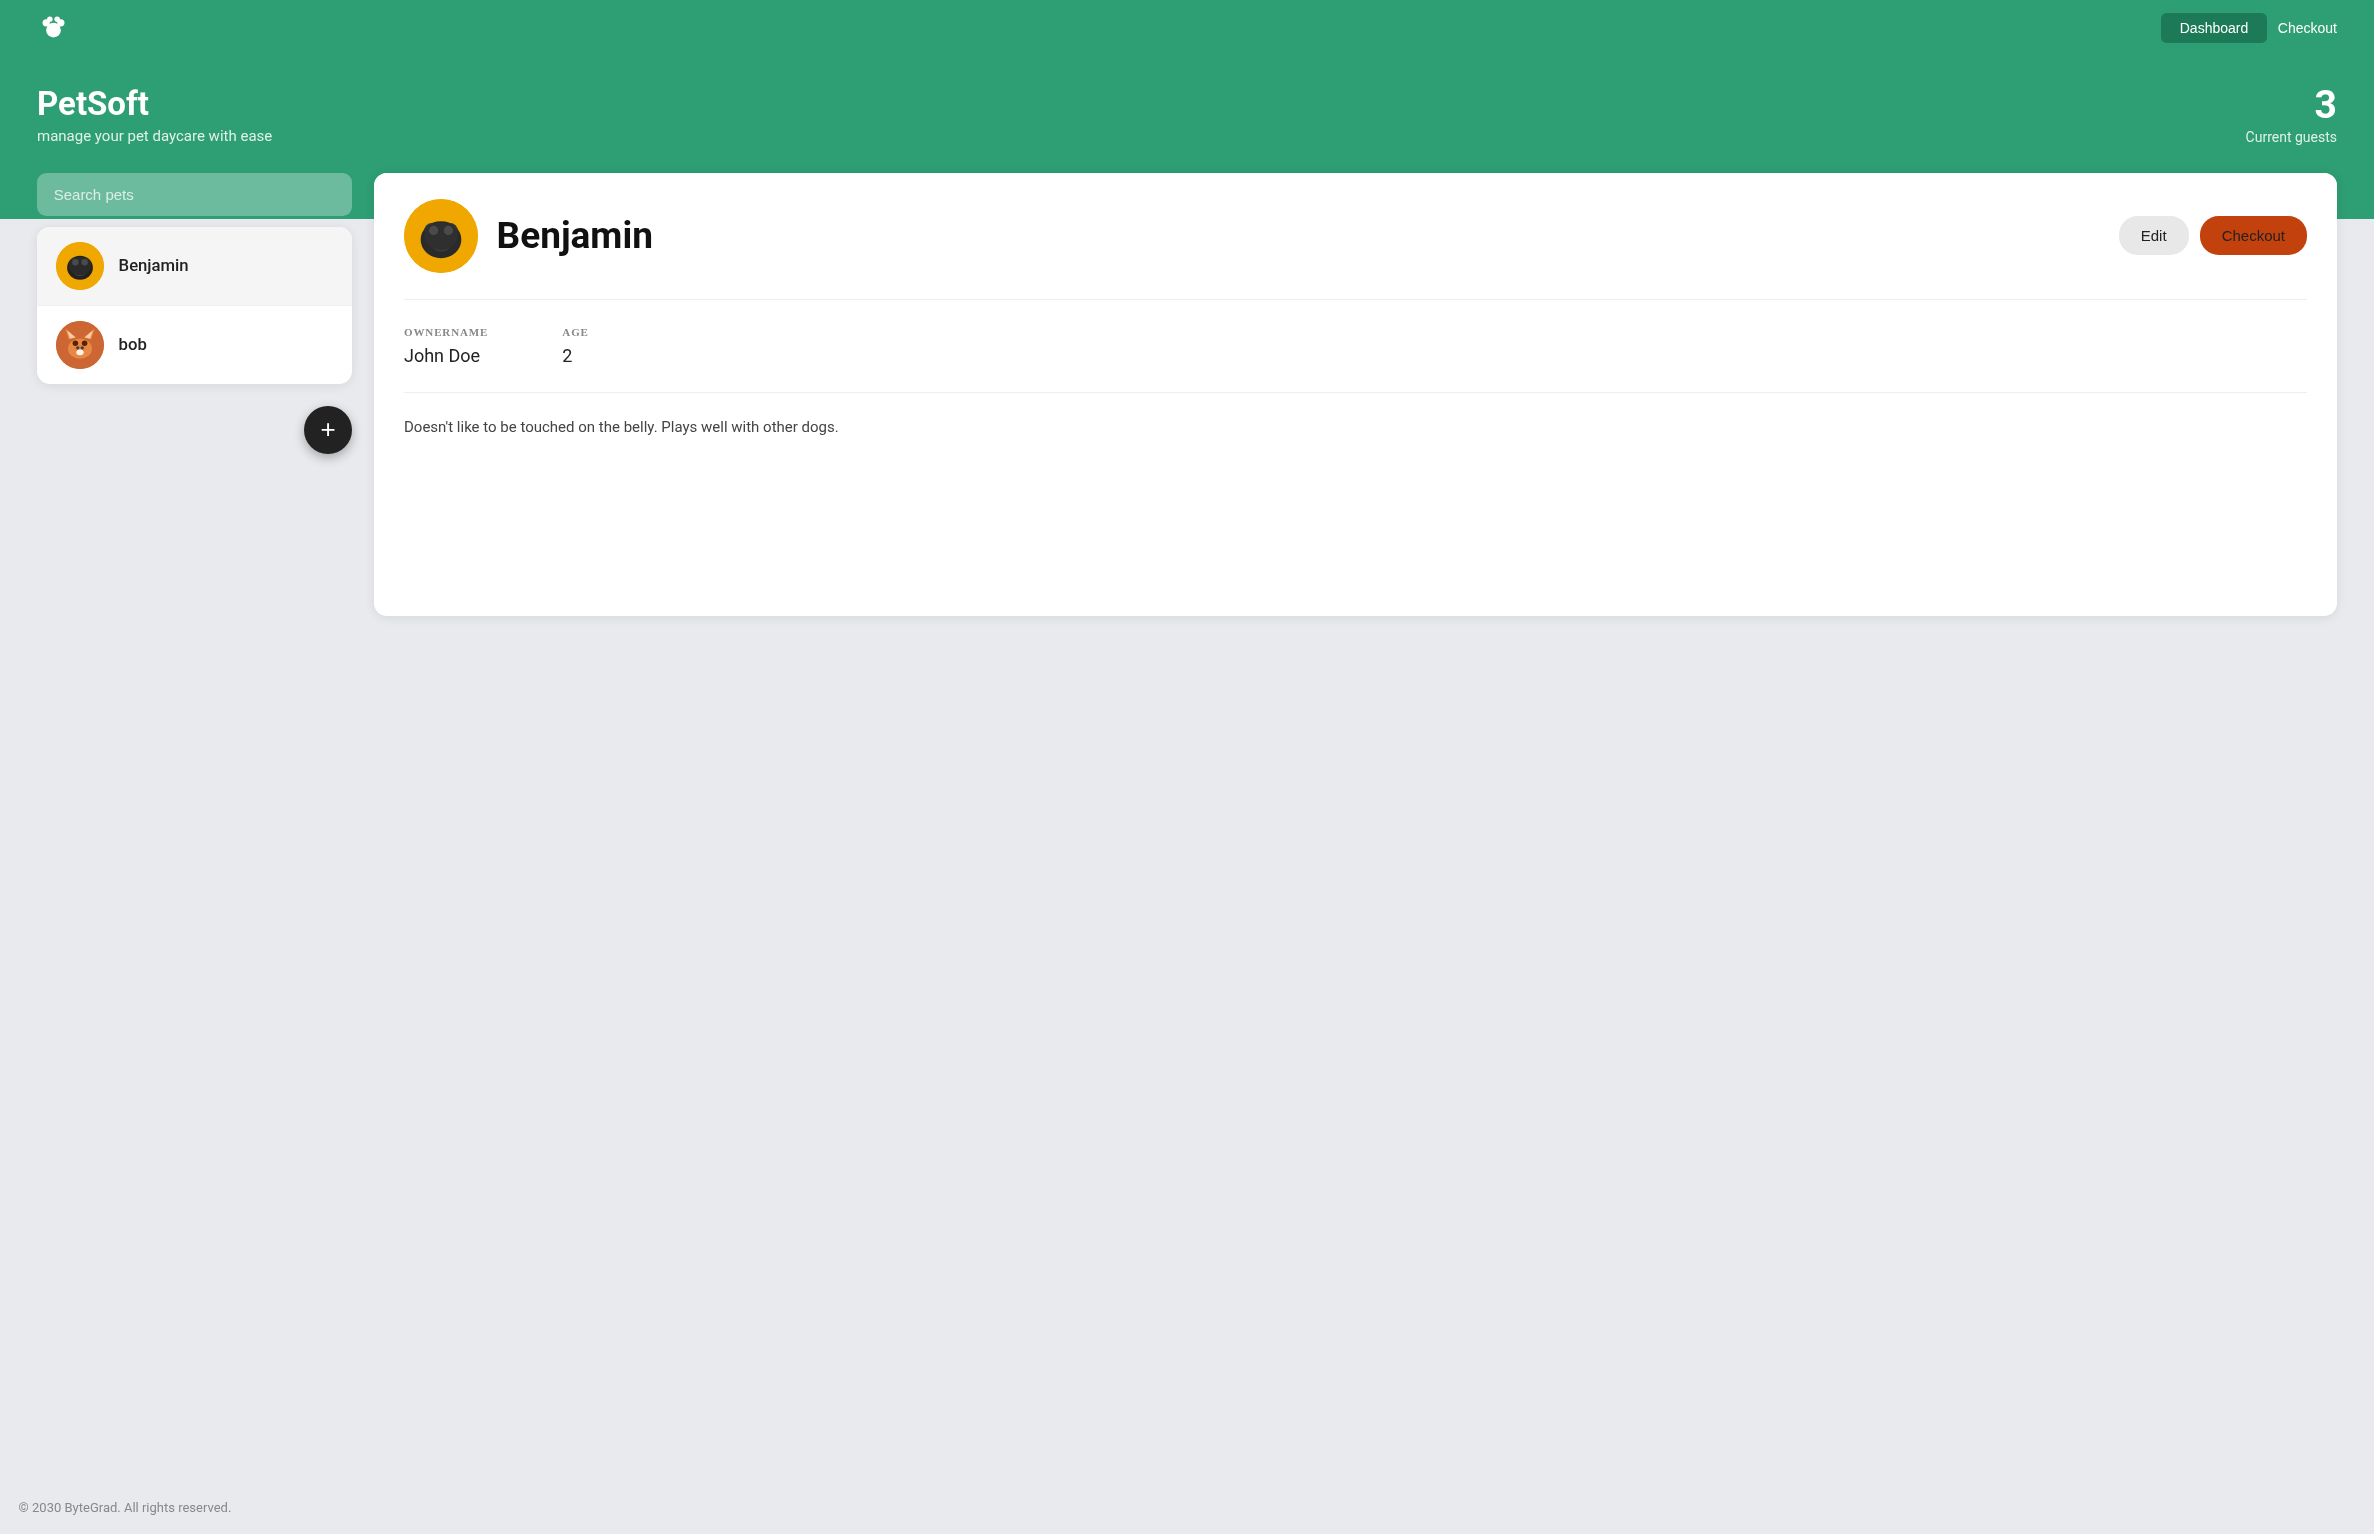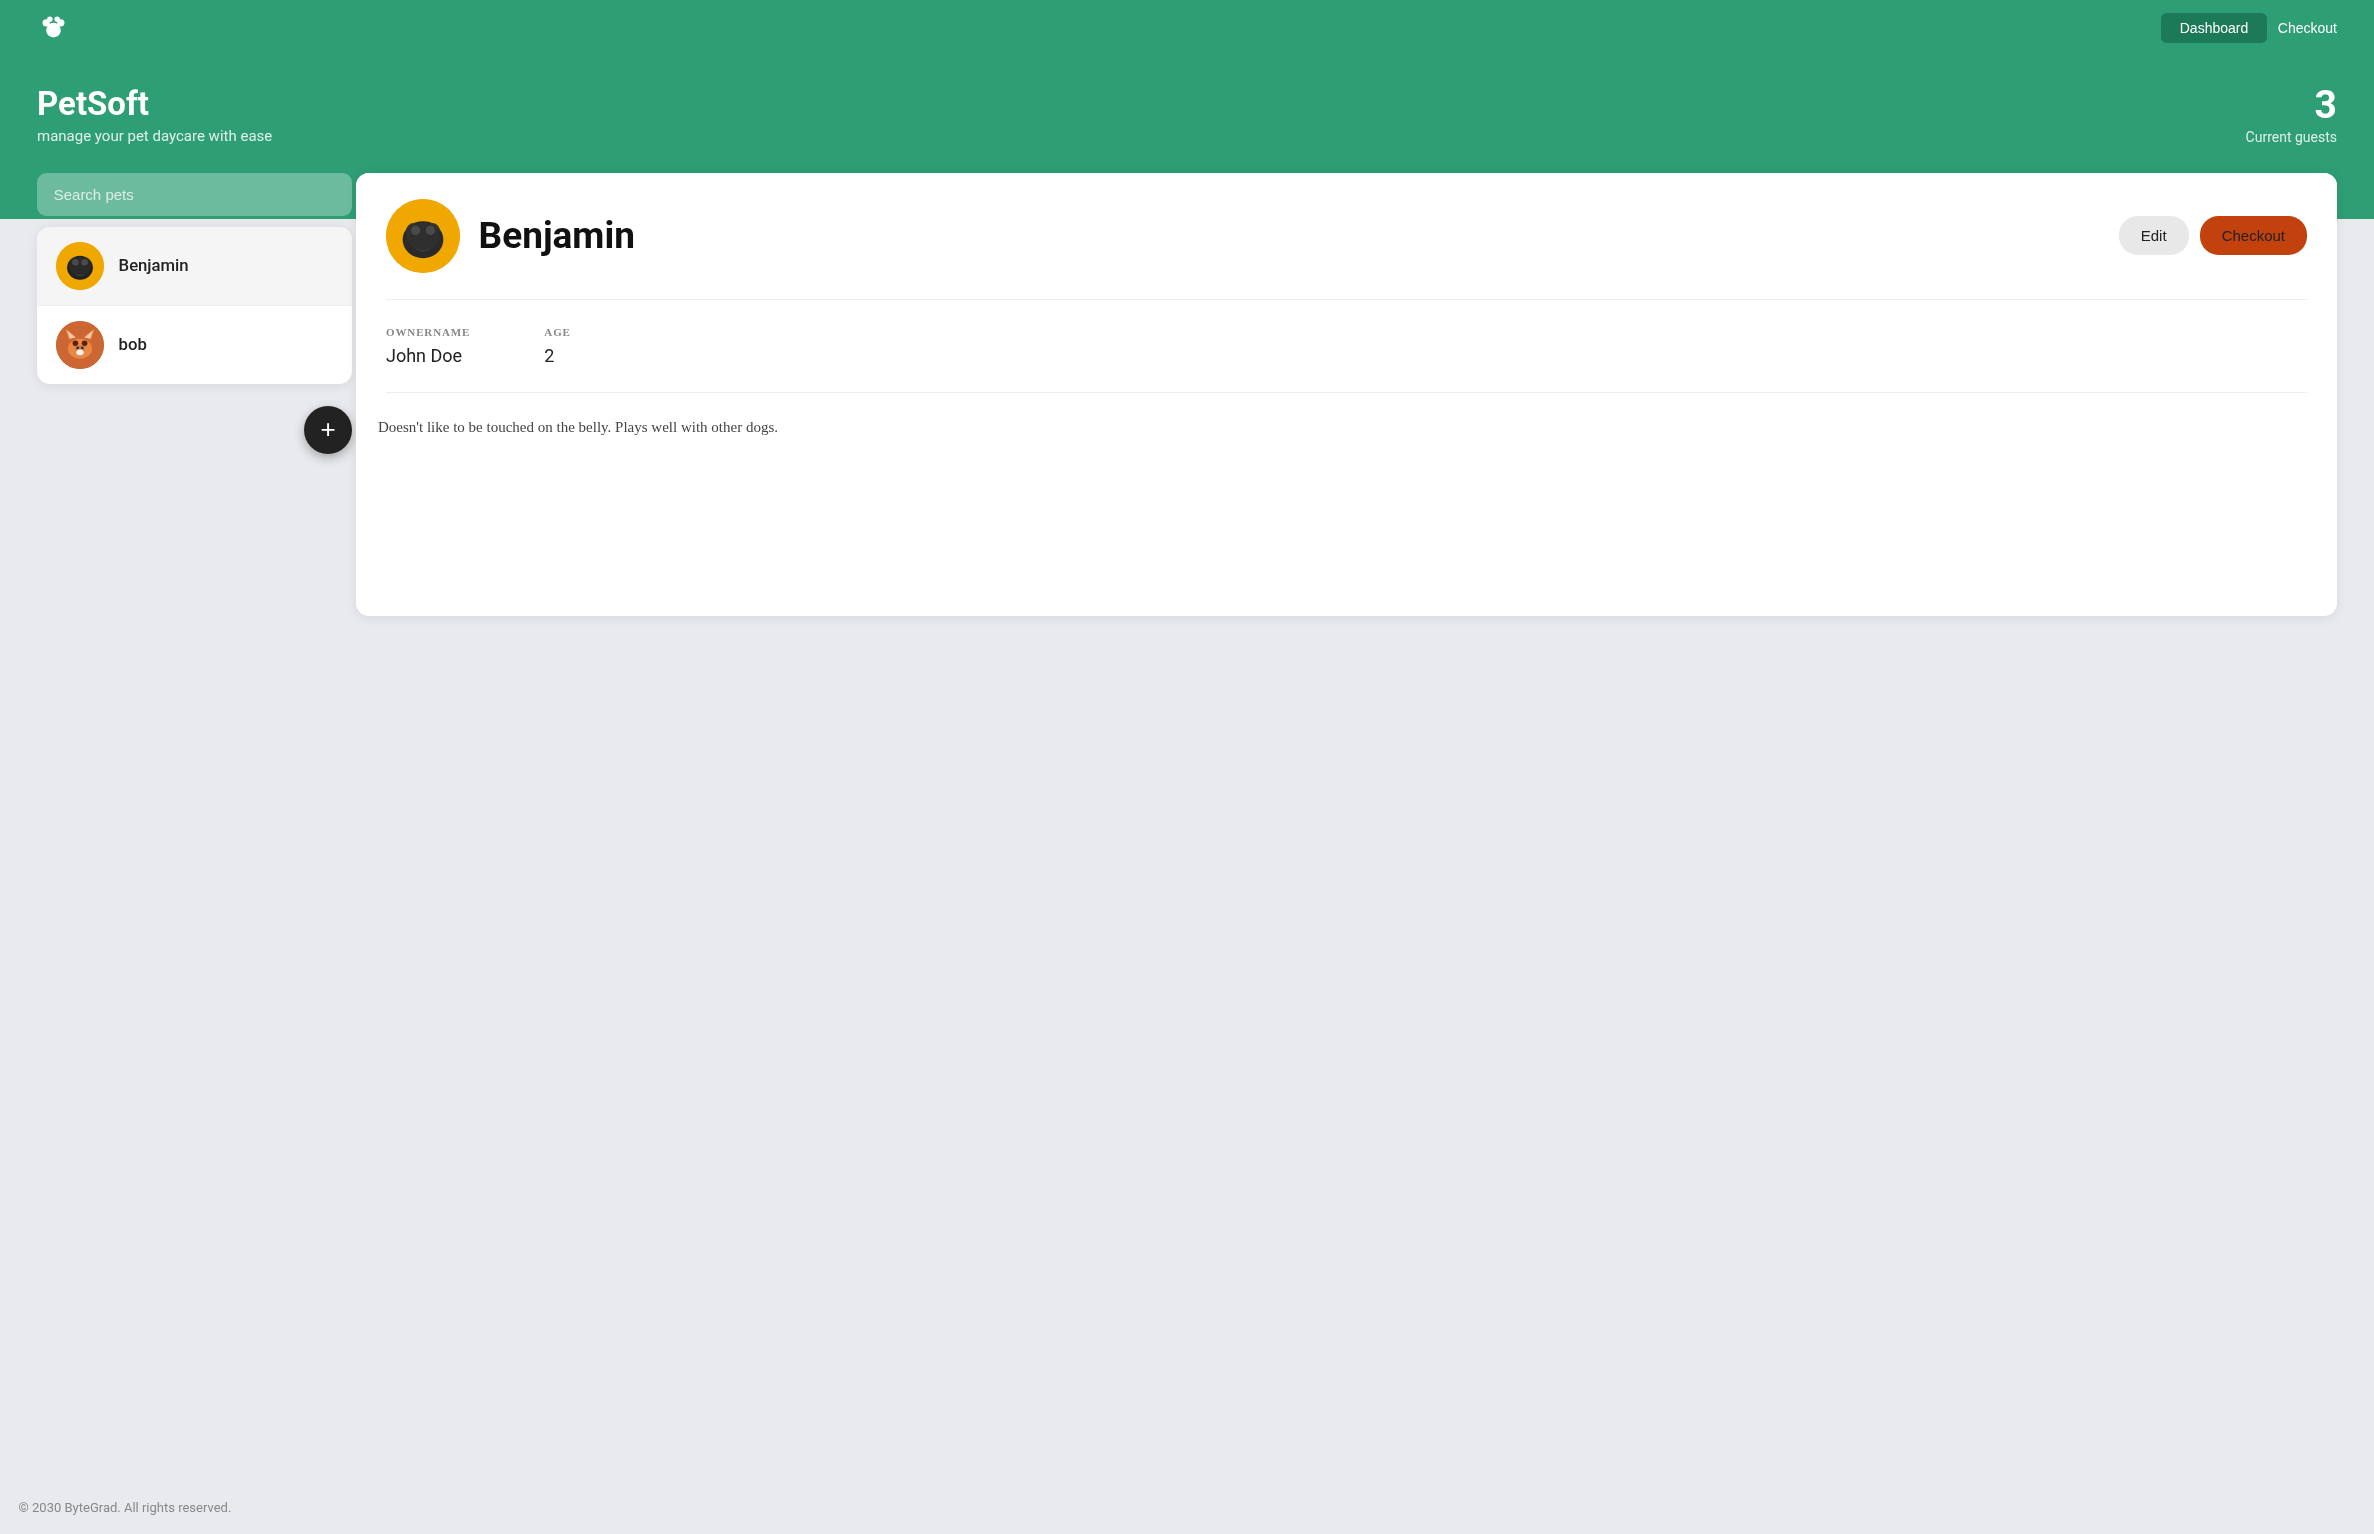--- a/index.html
+++ b/index.html
@@ -94,21 +94,21 @@
       color: rgba(255,255,255,0.85);
       margin-top: 3.7px;
     }
 
     
     .main-content {
       padding: 0 37px;
       margin-top: -46px;
       flex: 1;
       display: flex;
-      gap: 4px;
+      gap: 22px;
       align-items: flex-start;
     }
 
     
     .left-panel {
       width: 315px;
       flex-shrink: 0;
       display: flex;
       flex-direction: column;
       gap: 11px;
@@ -301,23 +301,22 @@
       color: #222;
     }
 
     .divider2 {
       height: 0.9px;
       background-color: #eee;
       margin: 0 30px;
     }
 
     .pet-notes {
-      padding: 22px 22px;
+      padding: 22px 30px;
       min-height: 223px;
-      font-family: Liberation Serif, serif;
     }
 
     .pet-notes-text {
       font-size: 15px;
       color: #444;
       line-height: 1.6;
     }
 
     
     .footer {

